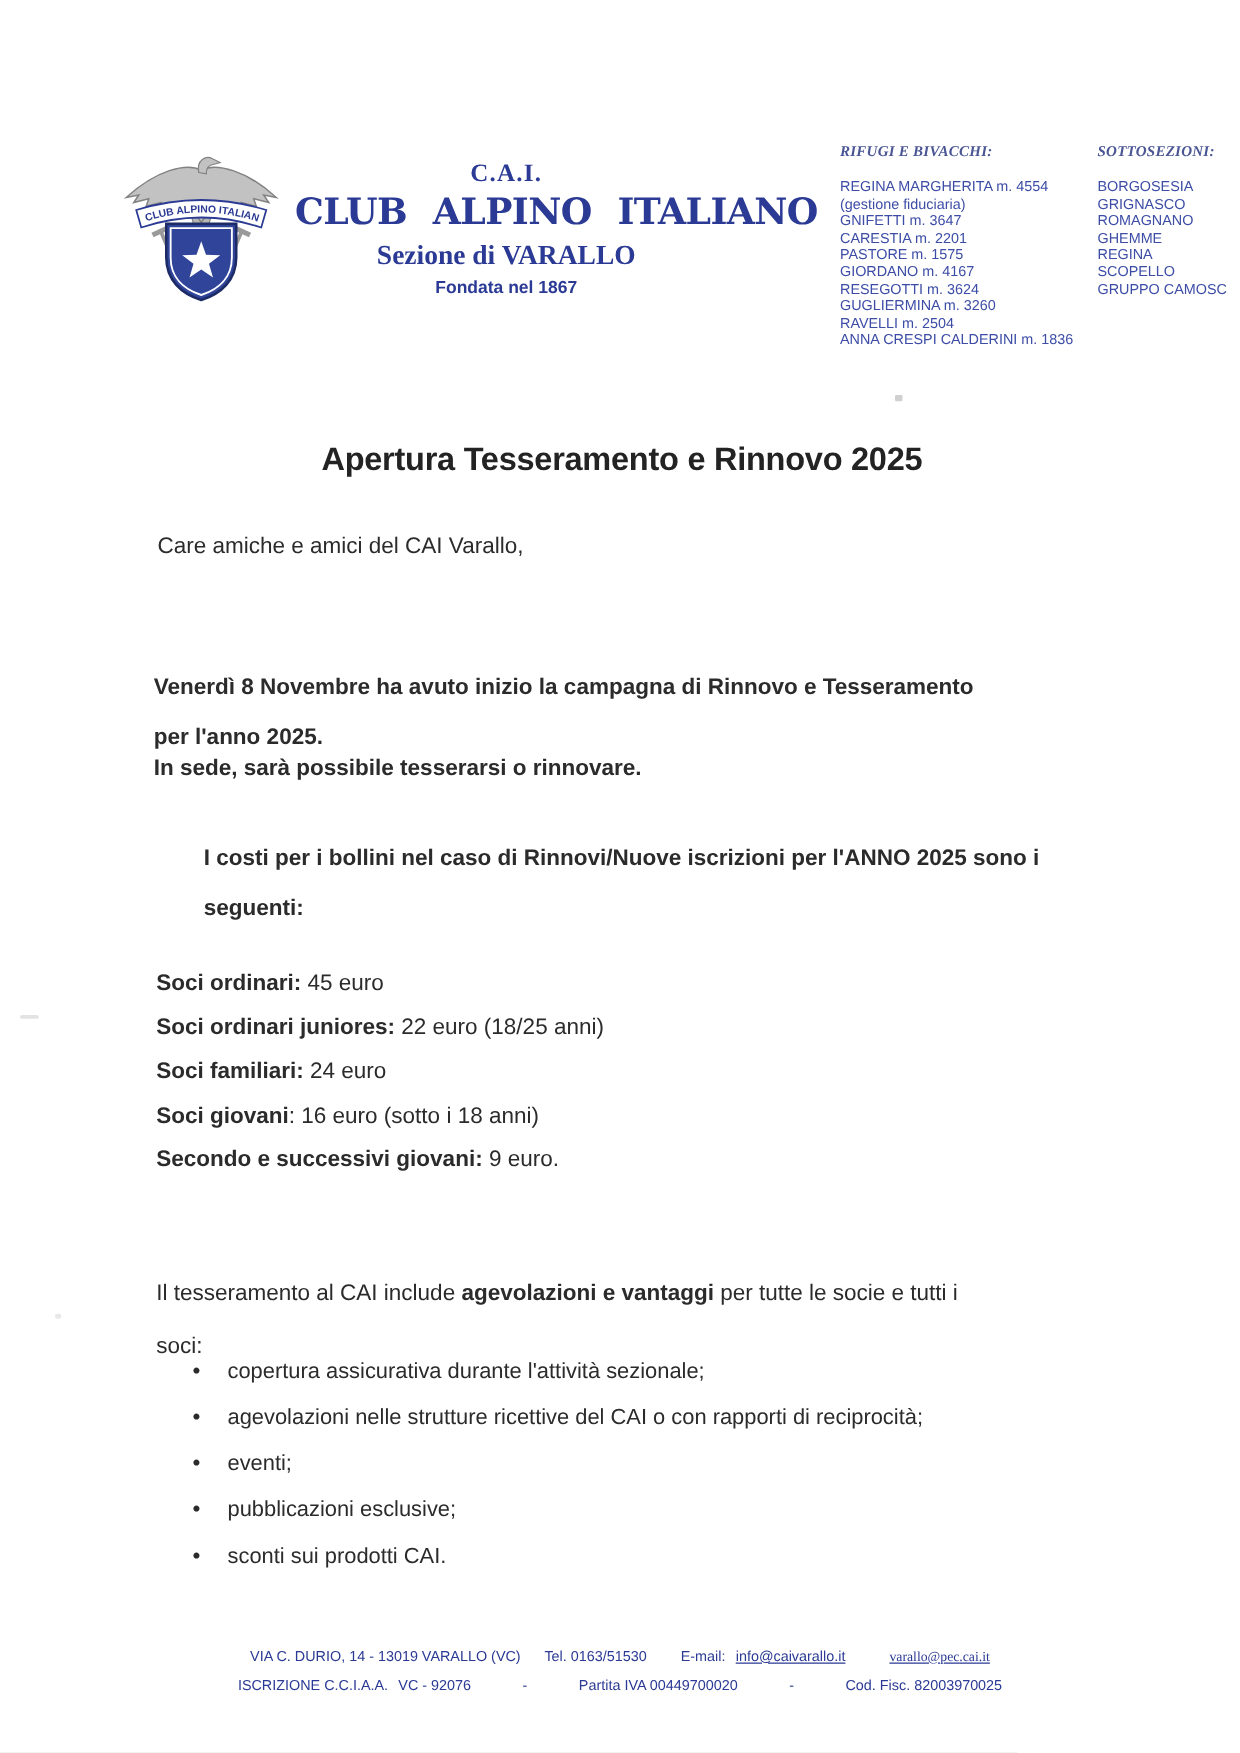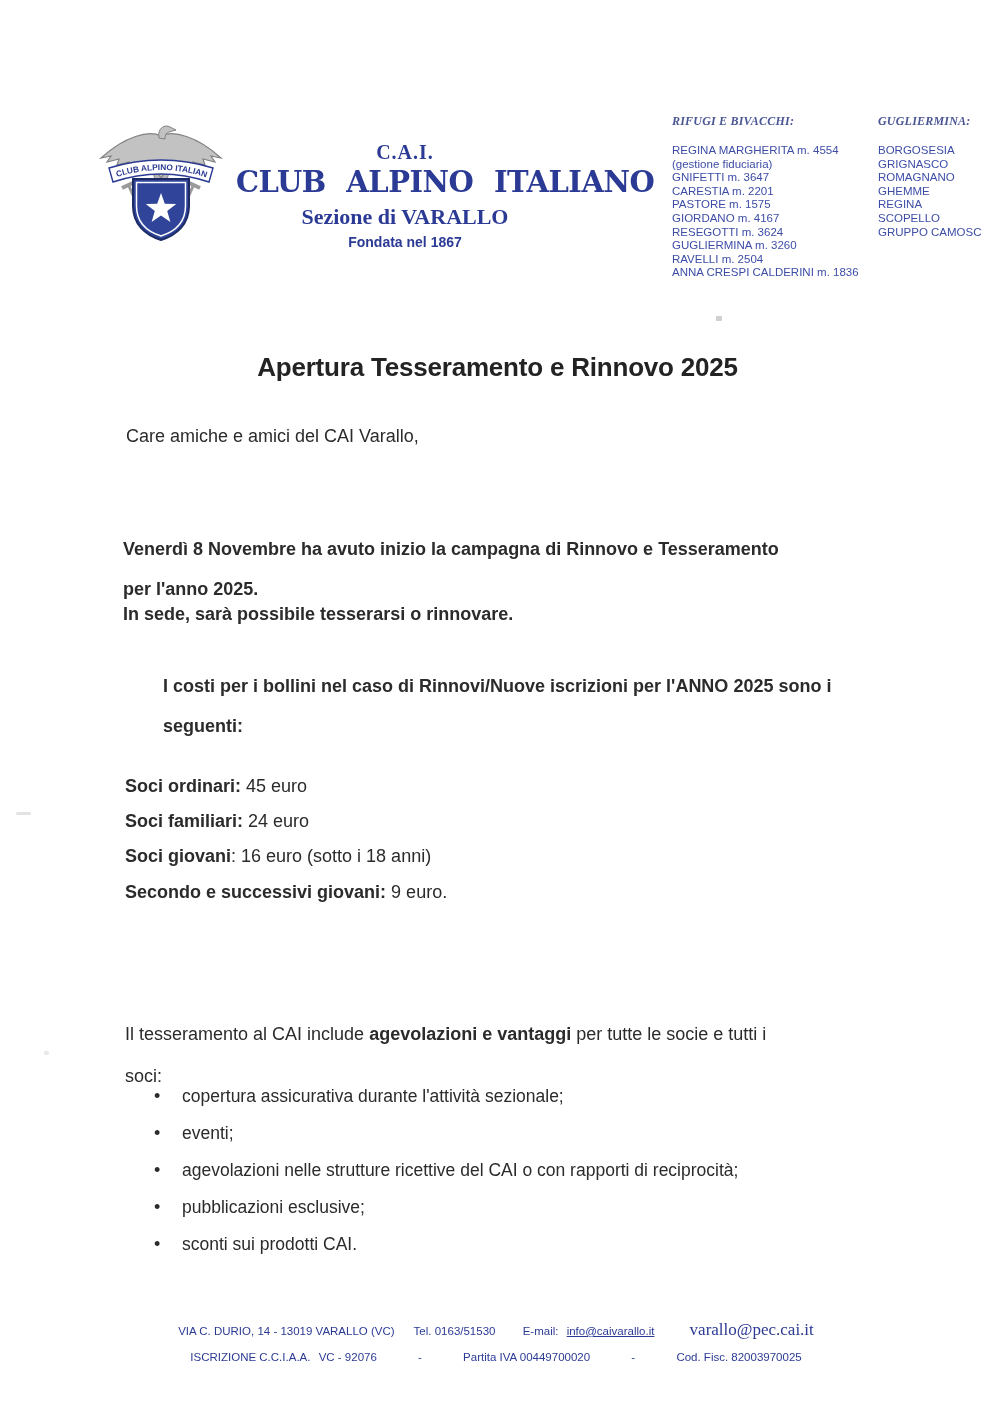--- a/index.html
+++ b/index.html
@@ -5,21 +5,21 @@
   html,body { margin:0; padding:0; background:#e8e8e8; }
   .page {
     position:relative; width:992px; height:1402px; margin:0 auto;
     background:#ffffff; overflow:hidden;
     font-family:"Liberation Sans", sans-serif; color:#2b2b2b;
   }
 
   
   .logo { position:absolute; left:95px; top:122px; width:132px; height:124px; }
 
-  .org-block { position:absolute; left:236px; top:141px; width:338px; text-align:center; color:#2b3a94; }
+  .org-block { position:absolute; left:236px; top:128px; width:338px; text-align:center; color:#2b3a94; }
   .org-acronym { font-family:"Liberation Serif", serif; font-weight:700; font-size:20px; letter-spacing:1px; }
   .org-name { font-family:"DejaVu Serif", serif; font-weight:700; font-size:29px; letter-spacing:-0.5px; word-spacing:11px; white-space:nowrap; margin-top:1px; }
   .org-section { font-family:"Liberation Serif", serif; font-weight:700; font-size:22px; margin-top:5px; }
   .org-founded { font-weight:700; font-size:14px; margin-top:4px; }
 
   .side-col { position:absolute; top:114px; color:#3d4da6; }
   .side-col.rifugi { left:672px; width:205px; }
   .side-col.sotto  { left:878px; width:114px; }
   .col-title { font-family:"Liberation Serif", serif; font-style:italic; font-weight:700; font-size:12px; color:#4a5694; letter-spacing:0.2px; margin-bottom:15px; white-space:nowrap; }
   .side-col ul { list-style:none; margin:0; padding:0; font-size:11.5px; line-height:13.6px; }
@@ -51,21 +51,21 @@
   .bullets li::before { content:"\2022"; position:absolute; left:2px; top:0; font-size:18px; line-height:26px; color:#2b2b2b; }
 
   
   .footer { position:absolute; left:0; top:1320px; width:992px; text-align:center; color:#2b3a94; font-size:11.5px; }
   .footer .row2 { margin-top:11px; }
   .f-gap-s { margin-right:16px; }
   .f-gap-m { margin-right:24px; }
   .f-gap-l { margin-right:38px; }
   .email-label { margin-right:5px; }
   .email-link { text-decoration:underline; cursor:pointer; }
-  .pec-link { font-family:"Liberation Serif", serif; font-size:17px; cursor:pointer; margin-left:32px; }
+  .pec-link { font-family:"Liberation Serif", serif; font-size:11px; text-decoration:underline; cursor:pointer; margin-left:32px; }
 </style>
 </head>
 <body>
 
 <div class="page">
 
   <div class="logo">
     <svg viewBox="0 0 132 124" width="132" height="124">
 
       <path d="M34 64 L54 110" stroke="#9a9a9a" stroke-width="3" fill="none"></path>
@@ -109,21 +109,21 @@
       <li>PASTORE m. 1575</li>
       <li>GIORDANO m. 4167</li>
       <li>RESEGOTTI m. 3624</li>
       <li>GUGLIERMINA m. 3260</li>
       <li>RAVELLI m. 2504</li>
       <li>ANNA CRESPI CALDERINI m. 1836</li>
     </ul>
   </div>
 
   <div class="side-col sotto">
-    <div class="col-title">GUGLIERMINA:</div>
+    <div class="col-title">SOTTOSEZIONI:</div>
     <ul>
       <li>BORGOSESIA</li>
       <li>GRIGNASCO</li>
       <li>ROMAGNANO</li>
       <li>GHEMME</li>
       <li>REGINA</li>
       <li>SCOPELLO</li>
       <li>GRUPPO CAMOSC</li>
     </ul>
   </div>
@@ -145,39 +145,42 @@
   <div class="para bold p-costs">
     <div>I costi per i bollini nel caso di Rinnovi/Nuove iscrizioni per l'ANNO 2025 sono i</div>
     <div>seguenti:</div>
   </div>
 
   <div class="prices">
     <div class="price-row">
       <span class="price-label">Soci ordinari:</span><span> 45 euro</span>
     </div>
     <div class="price-row">
+      <span class="price-label">Soci ordinari juniores:</span><span> 22 euro (18/25 anni)</span>
+    </div>
+    <div class="price-row">
       <span class="price-label">Soci familiari:</span><span> 24 euro</span>
     </div>
     <div class="price-row">
       <span class="price-label">Soci giovani</span><span>: 16 euro (sotto i 18 anni)</span>
     </div>
     <div class="price-row">
       <span class="price-label">Secondo e successivi giovani:</span><span> 9 euro.</span>
     </div>
   </div>
 
   <div class="benefits-intro">
     <div><span>Il tesseramento al CAI include </span><b>agevolazioni e vantaggi</b><span> per tutte le socie e tutti i</span></div>
     <div>soci:</div>
   </div>
 
   <ul class="bullets">
     <li>copertura assicurativa durante l'attività sezionale;</li>
+    <li>agevolazioni nelle strutture ricettive del CAI o con rapporti di reciprocità;</li>
     <li>eventi;</li>
-    <li>agevolazioni nelle strutture ricettive del CAI o con rapporti di reciprocità;</li>
     <li>pubblicazioni esclusive;</li>
     <li>sconti sui prodotti CAI.</li>
   </ul>
 
   <div class="footer">
     <div class="row1">
       <span class="f-gap-s">VIA C. DURIO, 14 - 13019 VARALLO (VC)</span>
       <span class="f-gap-m">Tel. 0163/51530</span>
       <span class="email-label">E-mail:</span>
       <span class="email-link">info@caivarallo.it</span>

